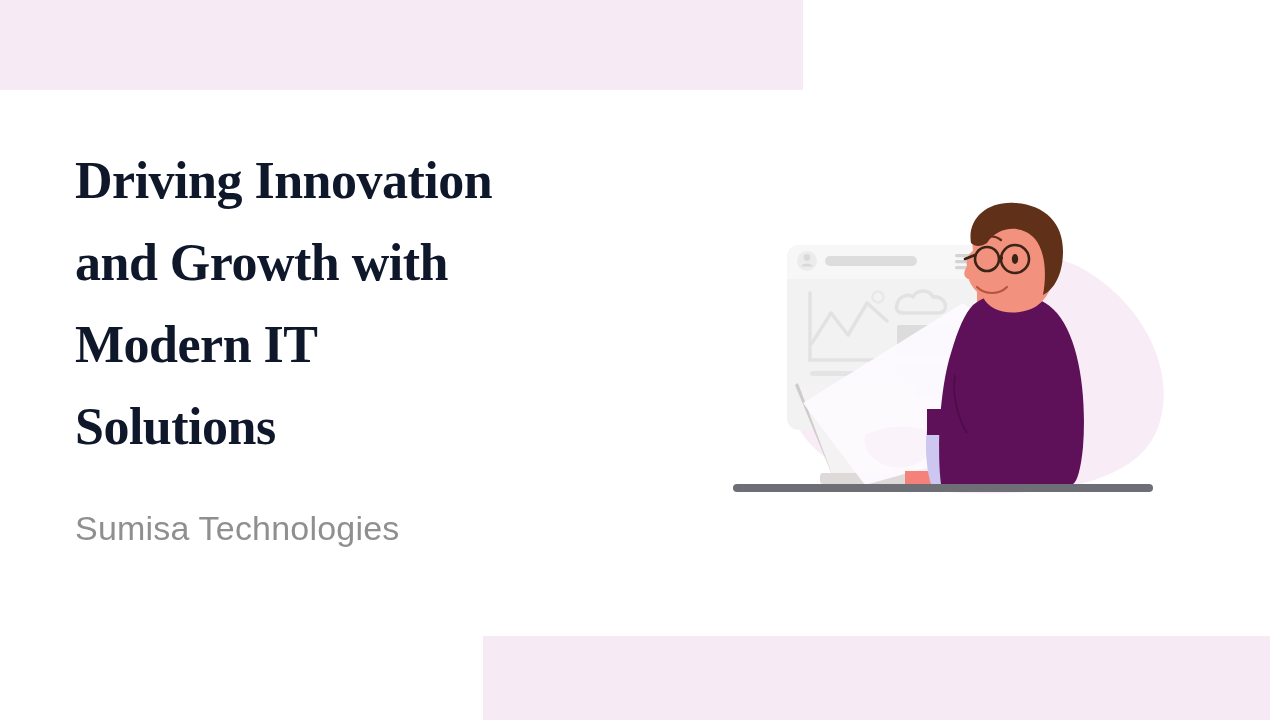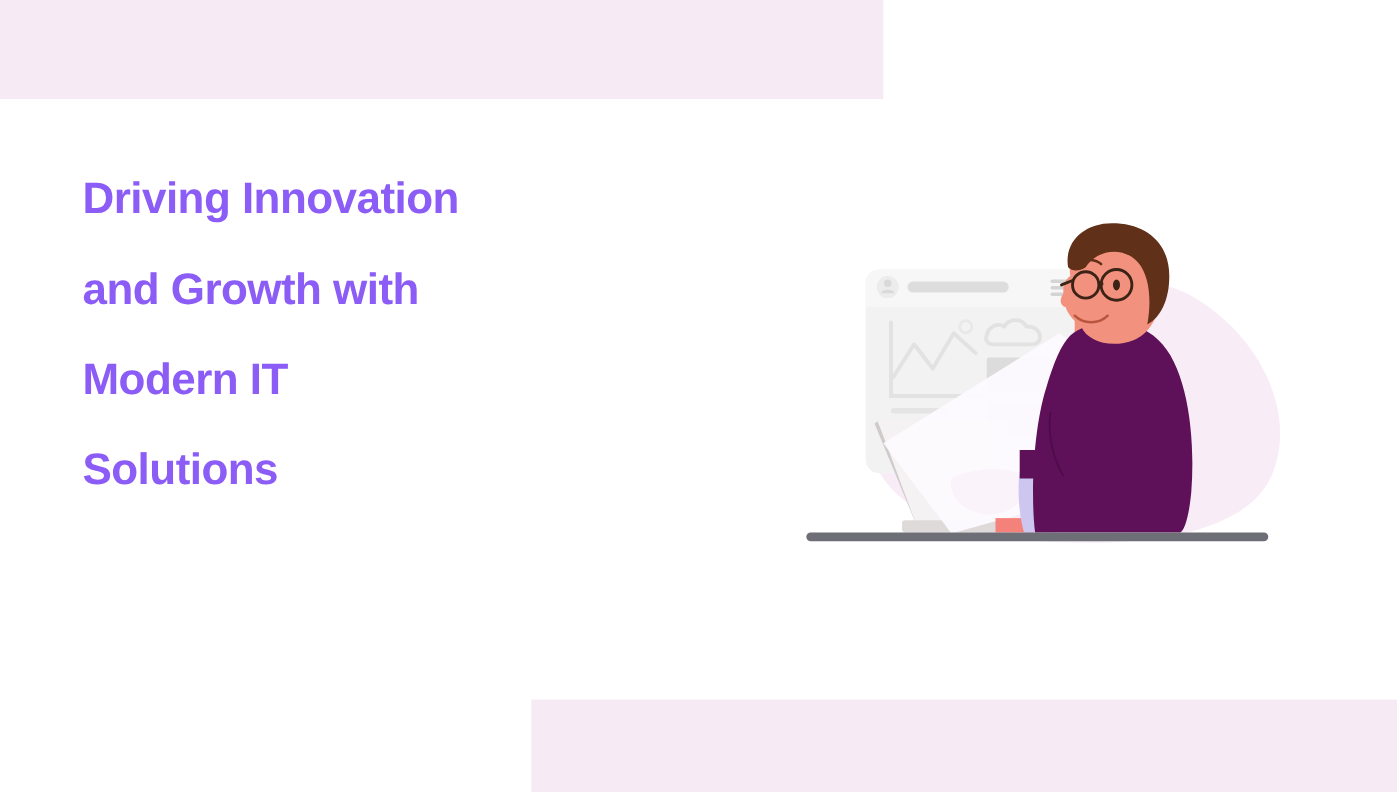--- a/index.html
+++ b/index.html
@@ -39,26 +39,26 @@
 
   
   #text-col {
     position: absolute;
     left: 75px;
     top: 140px;
     width: 600px;
   }
   #headline {
     margin: 0;
-    font-size: 40px;
+    font-size: 52px;
     line-height: 82px;
     font-weight: 700;
     letter-spacing: -0.5px;
-    color: #8b5cf6;
-    font-family: Liberation Sans, sans-serif;
+    color: #0f172a;
+    font-family: Liberation Serif, serif;
     white-space: pre-line;
   }
   #subtitle {
     margin: 0;
     position: absolute;
     top: 368px;
     left: 0;
     font-size: 34px;
     line-height: 40px;
     font-weight: 400;
@@ -86,20 +86,21 @@
 <div id="slide">
 
   <div id="band-top" class="band"></div>
   <div id="band-bottom" class="band"></div>
 
   <div id="text-col">
     <h1 id="headline">Driving Innovation
 and Growth with
 Modern IT
 Solutions</h1>
+    <p id="subtitle">Sumisa Technologies</p>
   </div>
 
   <div id="illustration">
     <svg viewBox="0 0 460 330" xmlns="http://www.w3.org/2000/svg">
 
       <path d="M150 100 C 95 120, 60 175, 78 230 C 96 285, 170 305, 250 308
                C 330 311, 420 300, 442 245 C 464 190, 430 120, 370 85
                C 310 50, 205 80, 150 100 Z" fill="#f8edf7"></path>
 
       <g>

